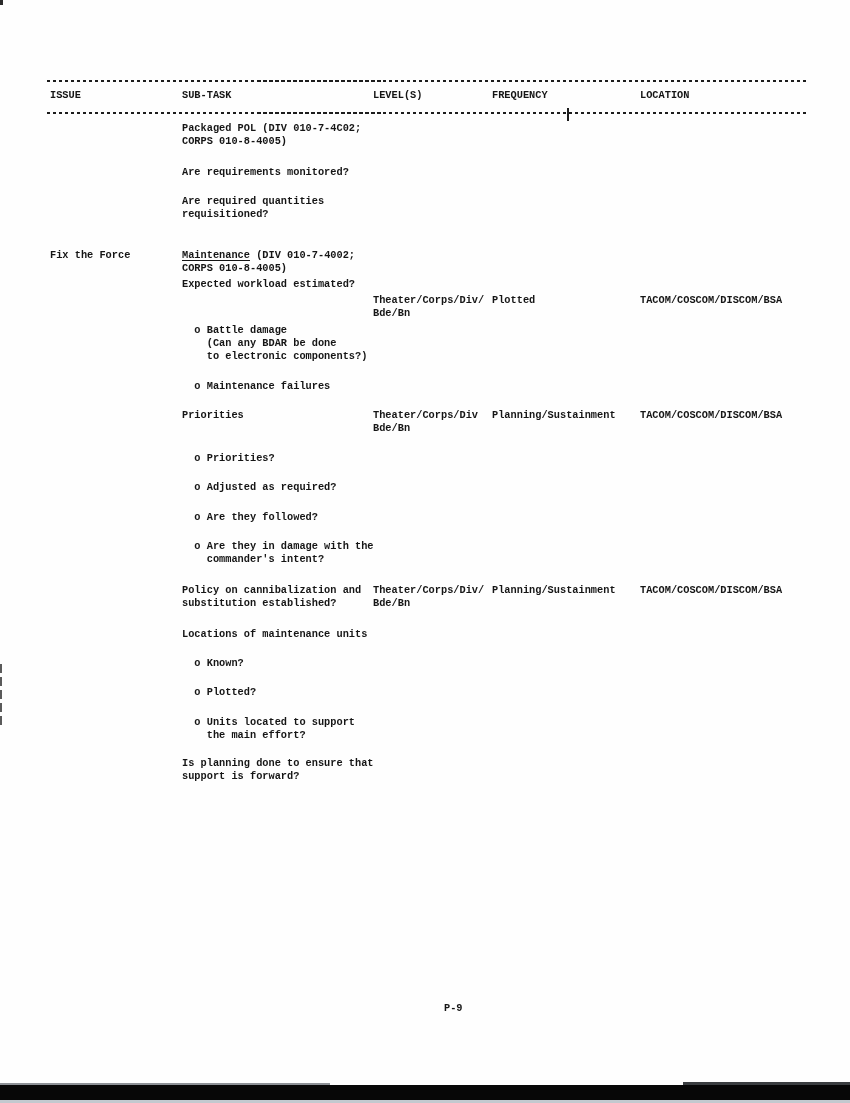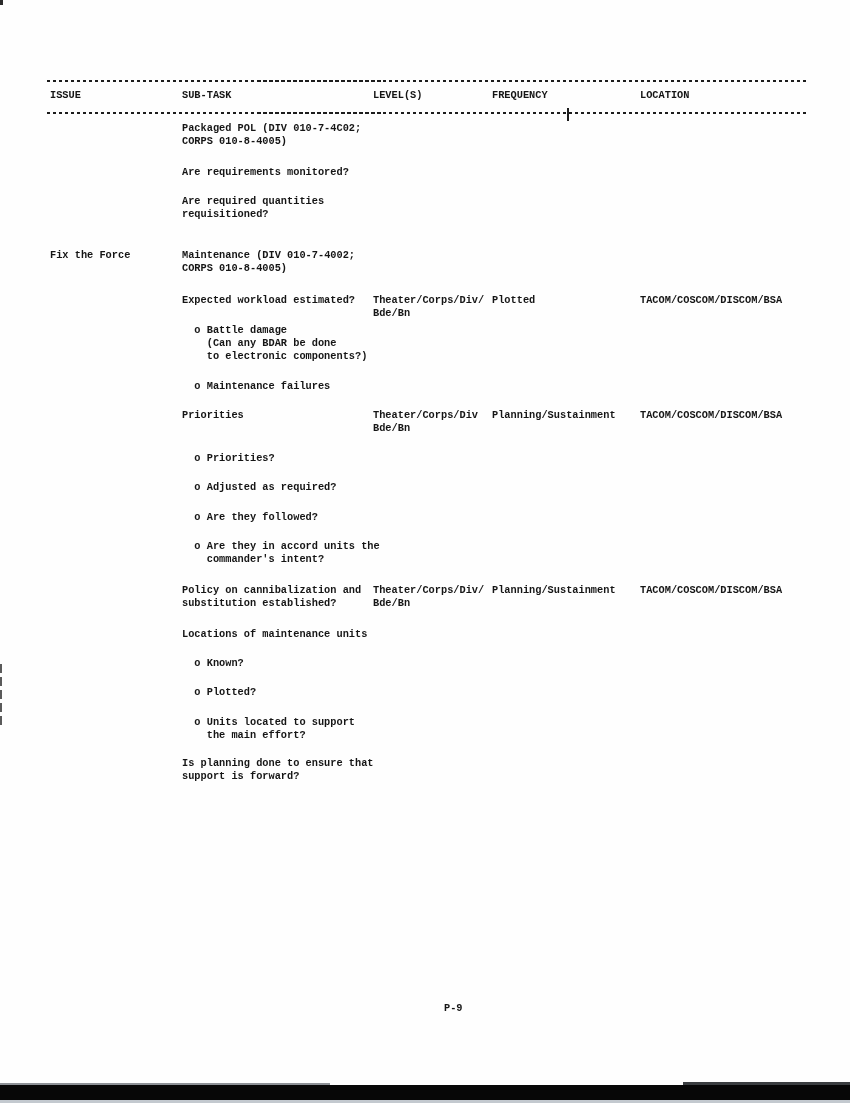--- a/index.html
+++ b/index.html
@@ -22,21 +22,21 @@
   .cell {
     position: absolute;
     white-space: pre;
   }
   .row { position: absolute; left: 0; top: 0; width: 850px; height: 0; }
   .c-issue { left: 50px; }
   .c-sub   { left: 182px; }
   .c-lvl   { left: 373px; }
   .c-frq   { left: 492px; }
   .c-loc   { left: 640px; text-align: right; }
-  .u { text-underline-offset: 2px; }
+  .u { text-decoration: underline; text-underline-offset: 2px; }
   .rule {
     position: absolute;
     left: 47px;
     width: 762px;
     height: 2px;
     background: repeating-linear-gradient(90deg, #1c1c1c 0 3.5px, transparent 3.5px 6px);
   }
   .hdr { position: absolute; top: 89px; white-space: pre; }
   .footer { position: absolute; top: 1002px; left: 396px; margin-left: 48px; }
   
@@ -94,21 +94,21 @@
 requisitioned?</span>
   </div>
 
   <div class="row">
     <span class="cell c-issue" style="top:249px">Fix the Force</span>
     <span class="cell c-sub" style="top:249px"><span class="u">Maintenance</span><span> (DIV 010-7-4002;
 CORPS 010-8-4005)</span></span>
   </div>
 
   <div class="row">
-    <span class="cell c-sub" style="top:294px">Expected workload estimated?</span>
+    <span class="cell c-sub" style="top:278px">Expected workload estimated?</span>
     <span class="cell c-lvl" style="top:294px">Theater/Corps/Div/
 Bde/Bn</span>
     <span class="cell c-frq" style="top:294px">Plotted</span>
     <span class="cell c-loc" style="top:294px">TACOM/COSCOM/DISCOM/BSA</span>
   </div>
 
   <div class="row">
     <span class="cell c-sub" style="top:324px">  o Battle damage
     (Can any BDAR be done
     to electronic components?)</span>
@@ -132,21 +132,21 @@
 
   <div class="row">
     <span class="cell c-sub" style="top:481px">  o Adjusted as required?</span>
   </div>
 
   <div class="row">
     <span class="cell c-sub" style="top:511px">  o Are they followed?</span>
   </div>
 
   <div class="row">
-    <span class="cell c-sub" style="top:540px">  o Are they in accord units the
+    <span class="cell c-sub" style="top:540px">  o Are they in damage with the
     commander's intent?</span>
   </div>
 
   <div class="row">
     <span class="cell c-sub" style="top:584px">Policy on cannibalization and
 substitution established?</span>
     <span class="cell c-lvl" style="top:584px">Theater/Corps/Div/
 Bde/Bn</span>
     <span class="cell c-frq" style="top:584px">Planning/Sustainment</span>
     <span class="cell c-loc" style="top:584px">TACOM/COSCOM/DISCOM/BSA</span>

